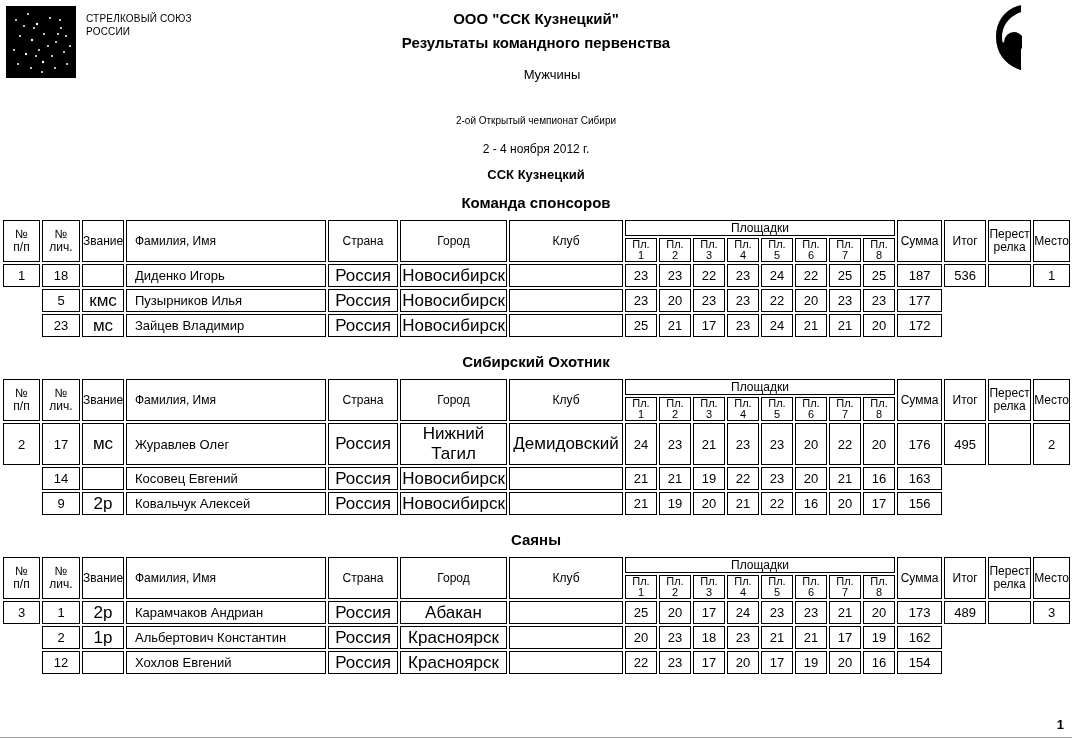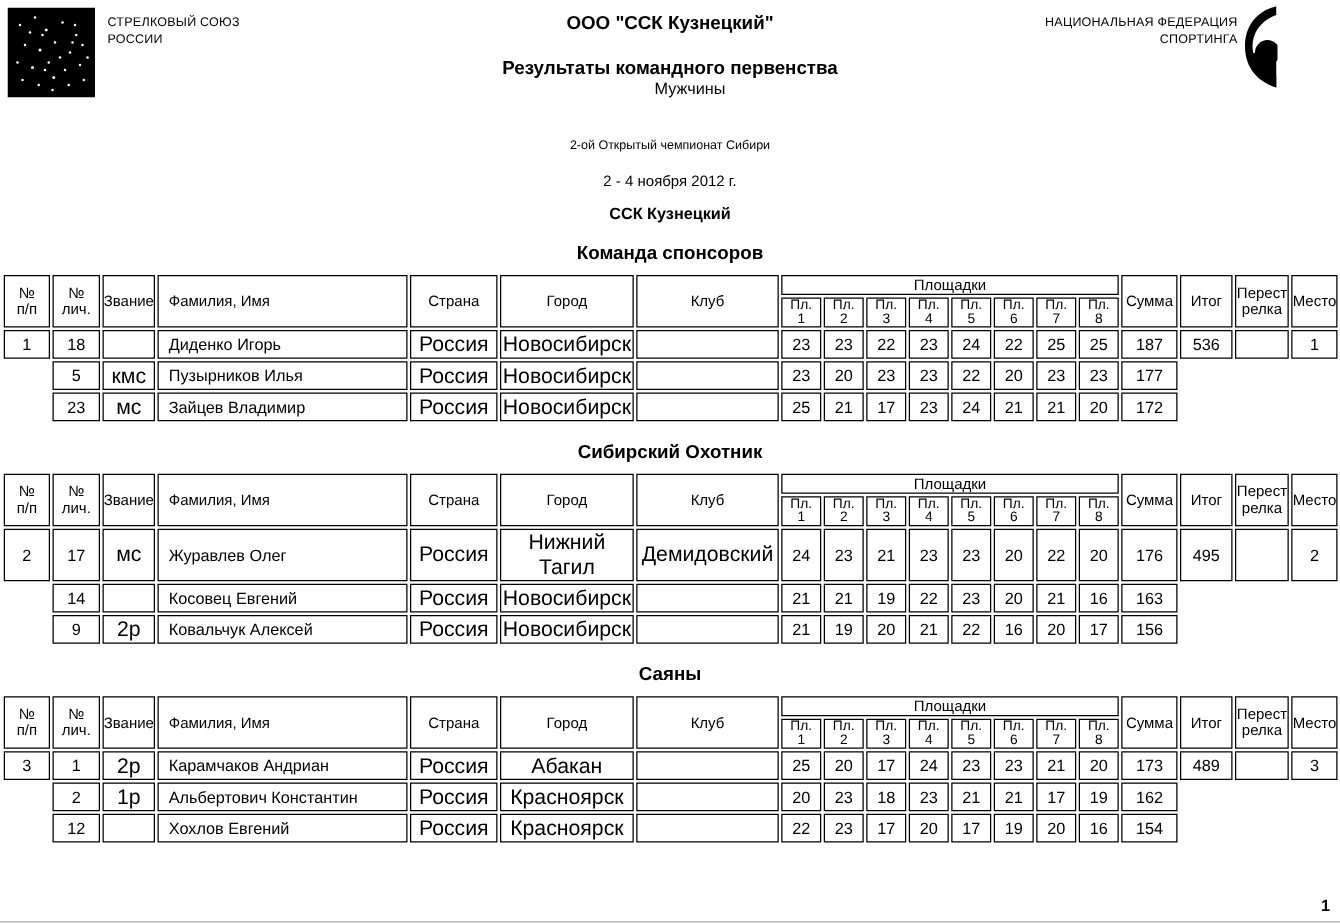--- a/index.html
+++ b/index.html
@@ -8,22 +8,22 @@
     font-family:"Liberation Sans", sans-serif; color:#000; overflow:hidden;
   }
   
   .doc-header { position:relative; height:178px; }
   .logo-left { position:absolute; left:6px; top:6px; width:70px; height:72px; }
   .org-left { position:absolute; left:86px; top:12px; font-size:10px; line-height:13px; letter-spacing:.2px; }
   .org-right { position:absolute; right:82px; top:12px; font-size:10px; line-height:13px; text-align:right; letter-spacing:.2px; }
   .logo-right { position:absolute; left:995px; top:4px; width:27px; height:68px; }
   .titles { text-align:center; padding-top:11px; }
   .t-main   { font-size:15px; line-height:16px; font-weight:bold; }
-  .t-sub    { font-size:15px; line-height:16px; font-weight:bold; margin-top:20px; }
-  .t-cat    { font-size:13px; line-height:13px; margin-top:1px;padding-left:32px; }
+  .t-sub    { font-size:15px; line-height:16px; font-weight:bold; margin-top:8px; }
+  .t-cat    { font-size:13px; line-height:13px; margin-top:17px;padding-left:32px; }
   .t-event  { font-size:10px; line-height:15px; font-weight:normal; margin-top:32px; }
   .t-dates  { font-size:12px; line-height:12px; font-weight:normal; margin-top:15px; }
   .t-venue  { font-size:13px; line-height:13px; font-weight:bold; margin-top:13px; }
   
   .team-title { font-size:15px; line-height:15px; font-weight:bold; text-align:center; margin:0; }
   .s1 .team-title { margin-top:17px; }
   .s2 .team-title, .s3 .team-title { margin-top:15px; }
   .team-title { margin-bottom:8px; }
   table.results {
     border-collapse:separate; border-spacing:2px; table-layout:fixed;
@@ -84,24 +84,20 @@
           <circle cx="52" cy="28" r="1"></circle>
         <circle cx="28" cy="22" r="1"></circle>
       </g>
     </svg>
 
     <div class="org-left">
       <div>СТРЕЛКОВЫЙ СОЮЗ</div>
       <div>РОССИИ</div>
     </div>
 
-    <div class="org-right">
-      <div>НАЦИОНАЛЬНАЯ ФЕДЕРАЦИЯ</div>
-      <div>СПОРТИНГА</div>
-    </div>
 
     <svg class="logo-right" viewBox="0 0 27 68" xmlns="http://www.w3.org/2000/svg">
       <path d="M26 1 C10 5 1 17 1 33 C1 49 10 61 26 66 L26 57 C14 53 7 44 7 33 C7 22 14 12 26 8 Z" fill="#000"></path>
       <path d="M26 66 C13 62 5 52 3 40 L26 33 Z" fill="#000"></path>
       <circle cx="19" cy="38" r="10" fill="#000"></circle>
     </svg>
 
     <div class="titles">
       <div class="t-main">ООО "ССК Кузнецкий"</div>
       <div class="t-sub">Результаты командного первенства</div>

